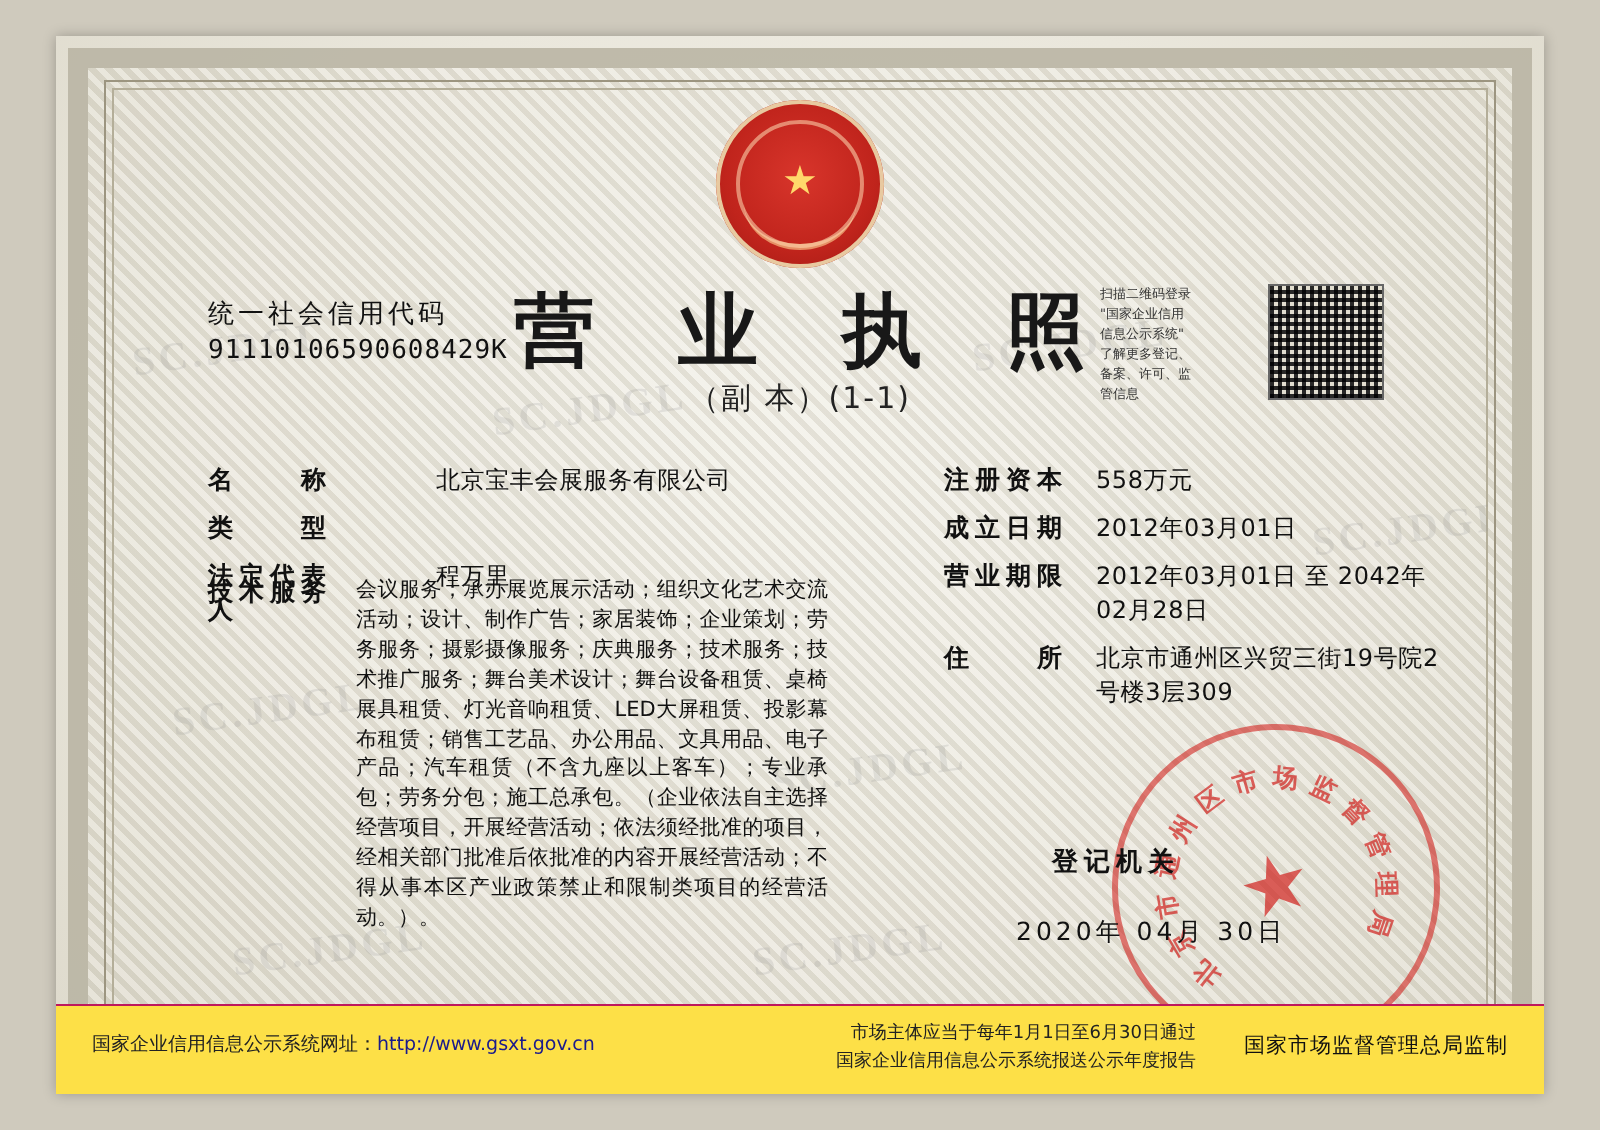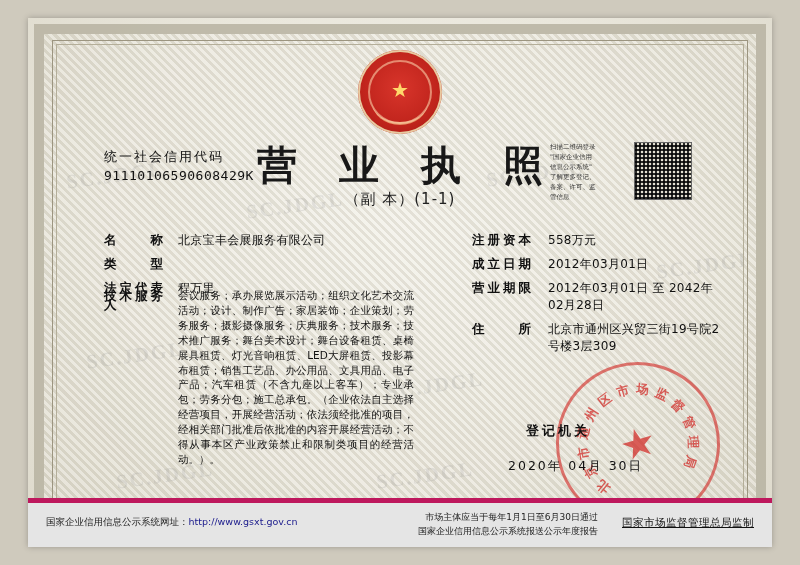--- a/index.html
+++ b/index.html
@@ -97,21 +97,21 @@
       repeating-linear-gradient(90deg,#2b2b2b 0 2px,#f0eee6 2px 4px);
     background-blend-mode:multiply;
     border:1px solid #666;
   }
   .qr-note{
     position:absolute;right:116px;top:98px;width:78px;
     font-size:6.5px;line-height:1.55;color:#333;text-align:left;
   }
   
   .fields{position:absolute;left:48px;top:188px;width:600px;}
-  .row{display:flex;margin-bottom:7px;}
+  .row{display:flex;margin-bottom:7px;gap:40px;}
   .lbl{
     width:74px;flex:0 0 74px;font-size:12.5px;color:#111;font-weight:bold;
     letter-spacing:3px;
   }
   .val{font-size:12px;color:#111;letter-spacing:.3px;}
   .col-right{
     position:absolute;left:372px;top:188px;width:300px;
   }
   .row2{display:flex;margin-bottom:7px;margin-left:44px;}
   .lbl2{
@@ -151,32 +151,32 @@
   }
   .seal-text span{
     position:absolute;left:50%;top:50%;
     font-size:12.5px;font-weight:bold;color:rgba(208,32,28,.85);
     transform-origin:0 0;
     font-family:"Liberation Serif",serif;
   }
   
   .footer{
     position:absolute;left:28px;right:28px;bottom:18px;height:44px;
-    background:#e5e5e5;border-top:5px solid #be185d;
+    background:#fde047;border-top:1px solid #be185d;
   }
   .f-left{
     position:absolute;left:18px;top:13px;font-size:9.5px;color:#222;
   }
   .f-left a{color:#1a1a8c;text-decoration:none;}
   .f-mid{
     position:absolute;left:340px;top:7px;font-size:9px;color:#222;line-height:1.6;
     text-align:right;width:230px;
   }
   .f-right{
-    position:absolute;right:18px;top:13px;font-size:10.5px;color:#111;letter-spacing:.5px;text-decoration:underline;
+    position:absolute;right:18px;top:13px;font-size:10.5px;color:#111;letter-spacing:.5px;
   }
 </style>
 </head>
 <body>
 
 <div class="page">
   <div class="paper"></div>
   <div class="border-outer"></div>
   <div class="border-inner"></div>
   <div class="border-inner2"></div>

